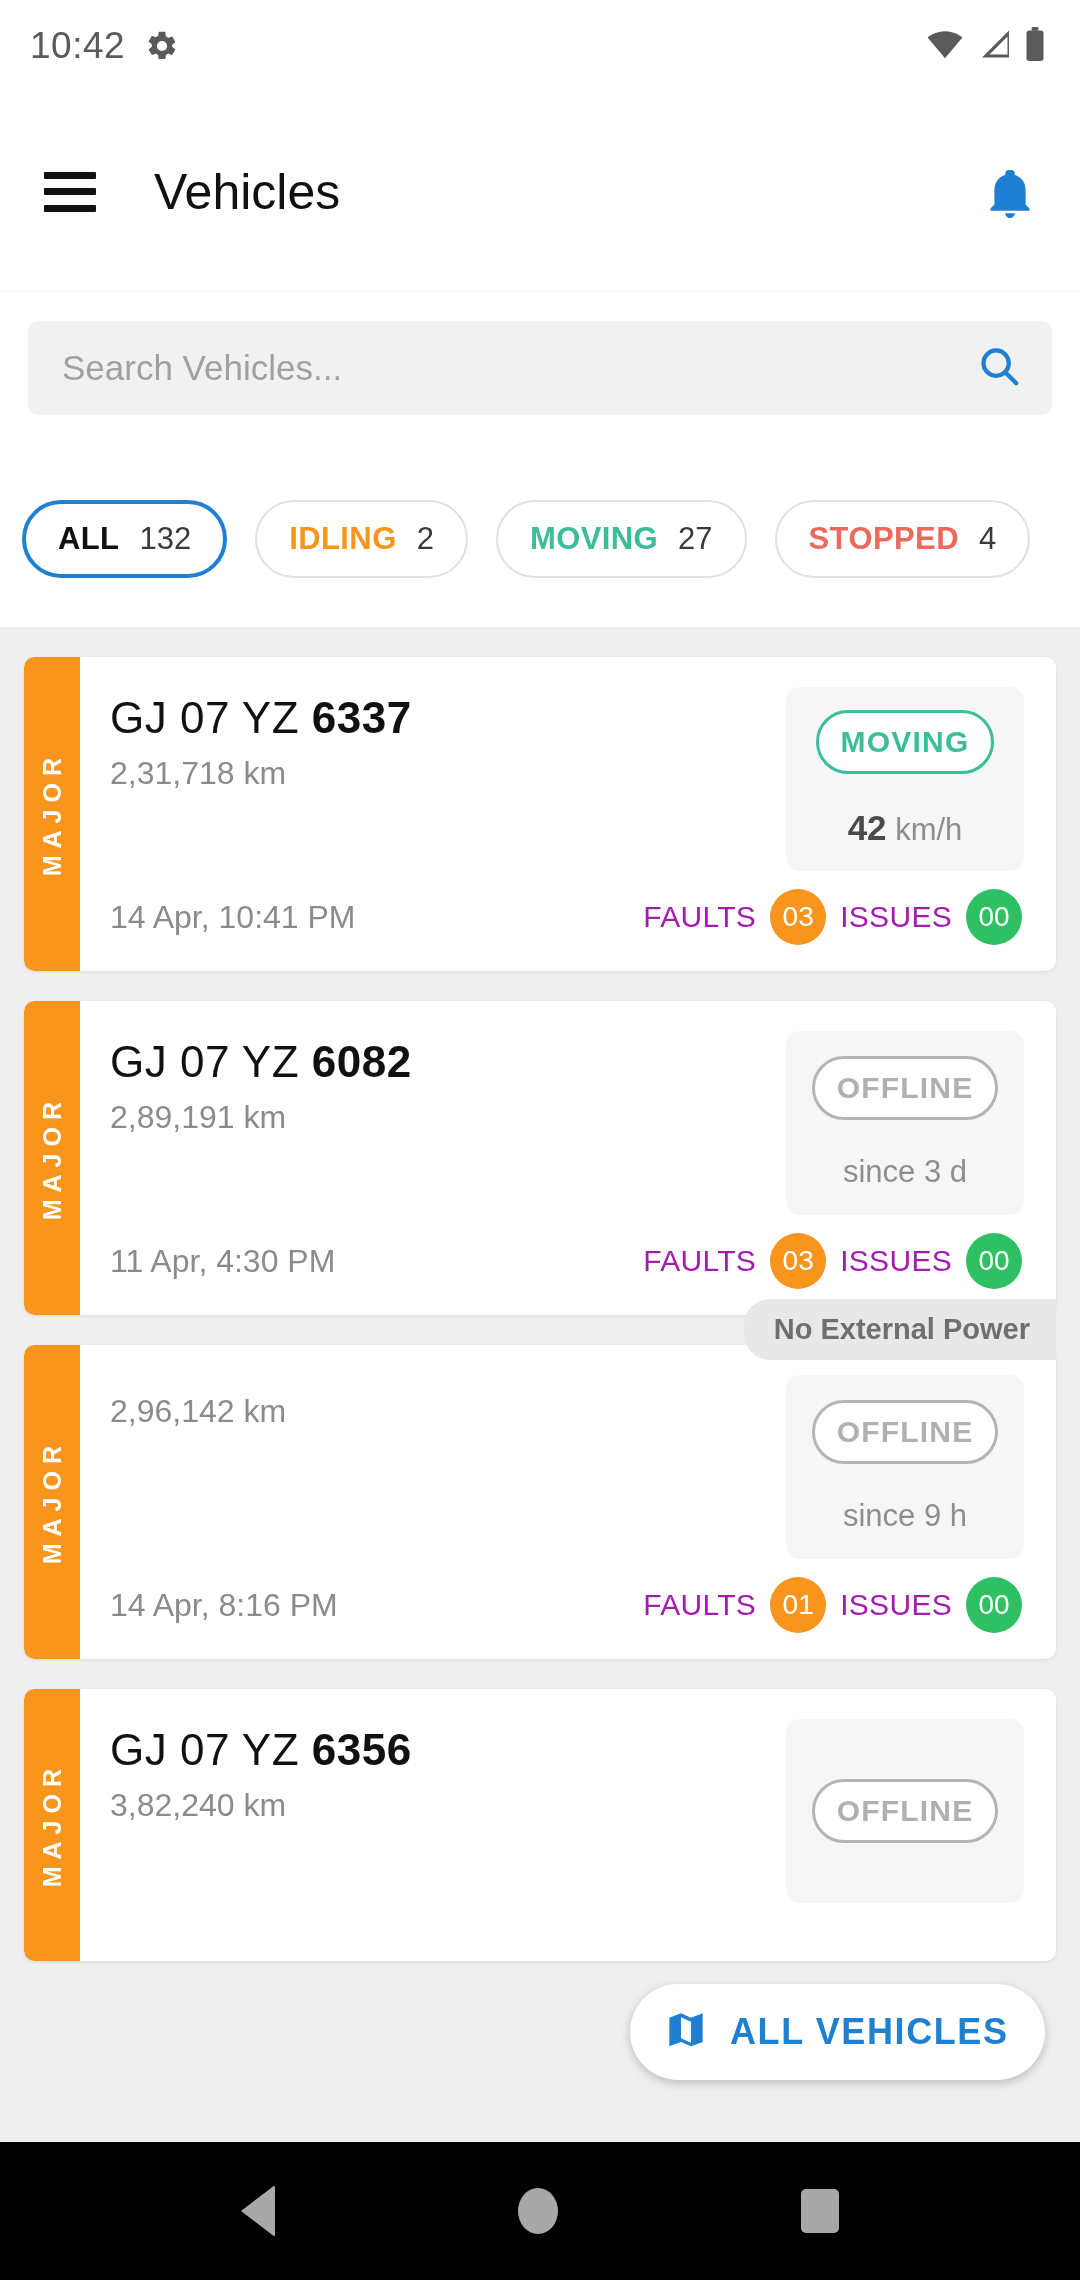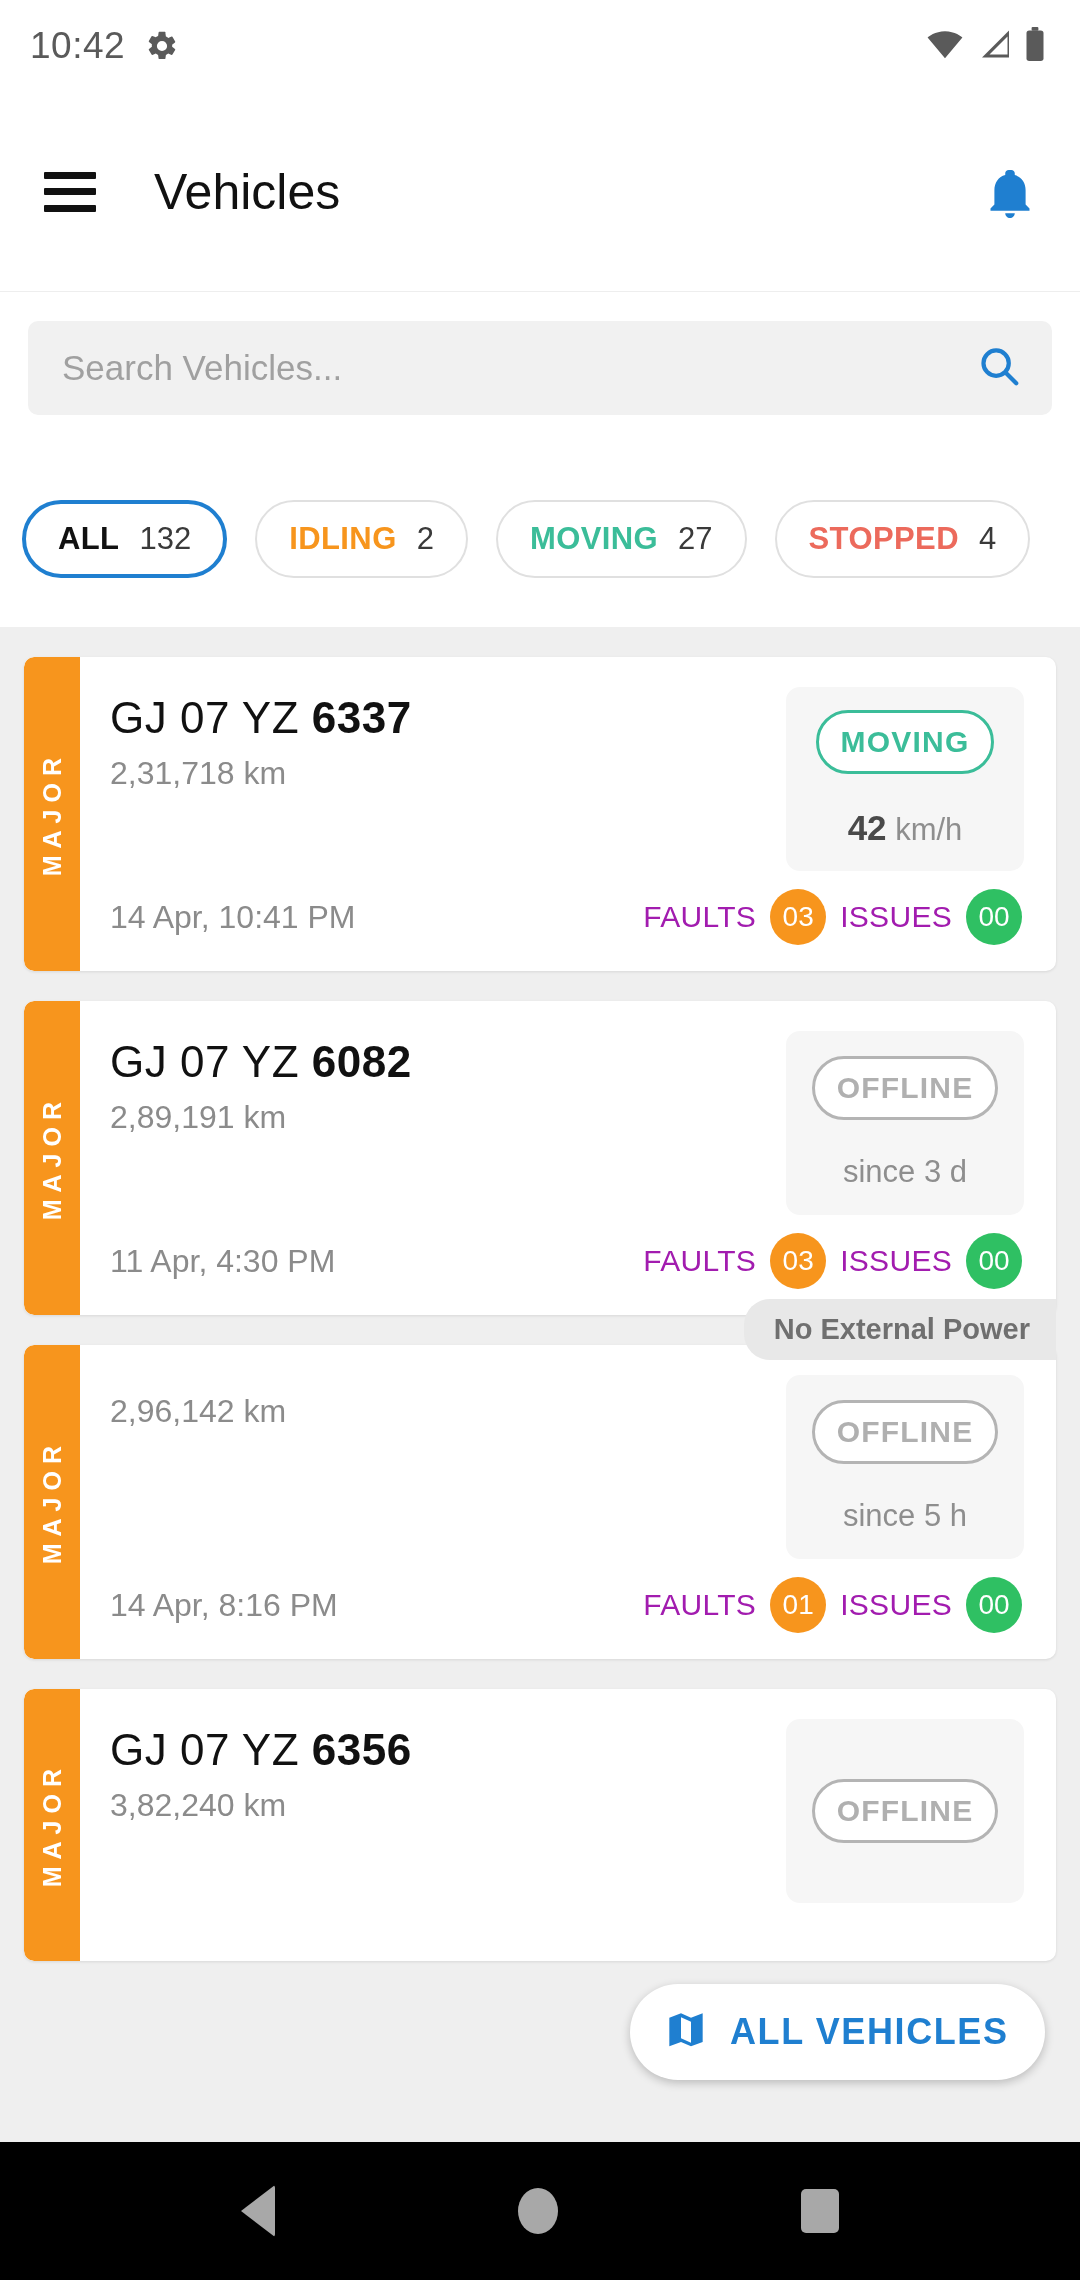--- a/index.html
+++ b/index.html
@@ -483,21 +483,21 @@
         <div class="sev-rail">
           <span class="sev-text">MAJOR</span>
         </div>
         <div class="card-body">
           <div class="card-top">
             <div class="veh-info">
               <div class="veh-odo">2,96,142 km</div>
             </div>
             <div class="status-block">
               <div class="status-pill offline">OFFLINE</div>
-              <div class="status-sub">since 5 h</div>
+              <div class="status-sub">since 9 h</div>
             </div>
           </div>
           <div class="card-bottom">
             <div class="card-time">14 Apr, 8:16 PM</div>
             <div class="counters">
               <span class="counter-label">FAULTS</span>
               <span class="counter-bubble bubble-faults">01</span>
               <span class="counter-label">ISSUES</span>
               <span class="counter-bubble bubble-issues">00</span>
             </div>

